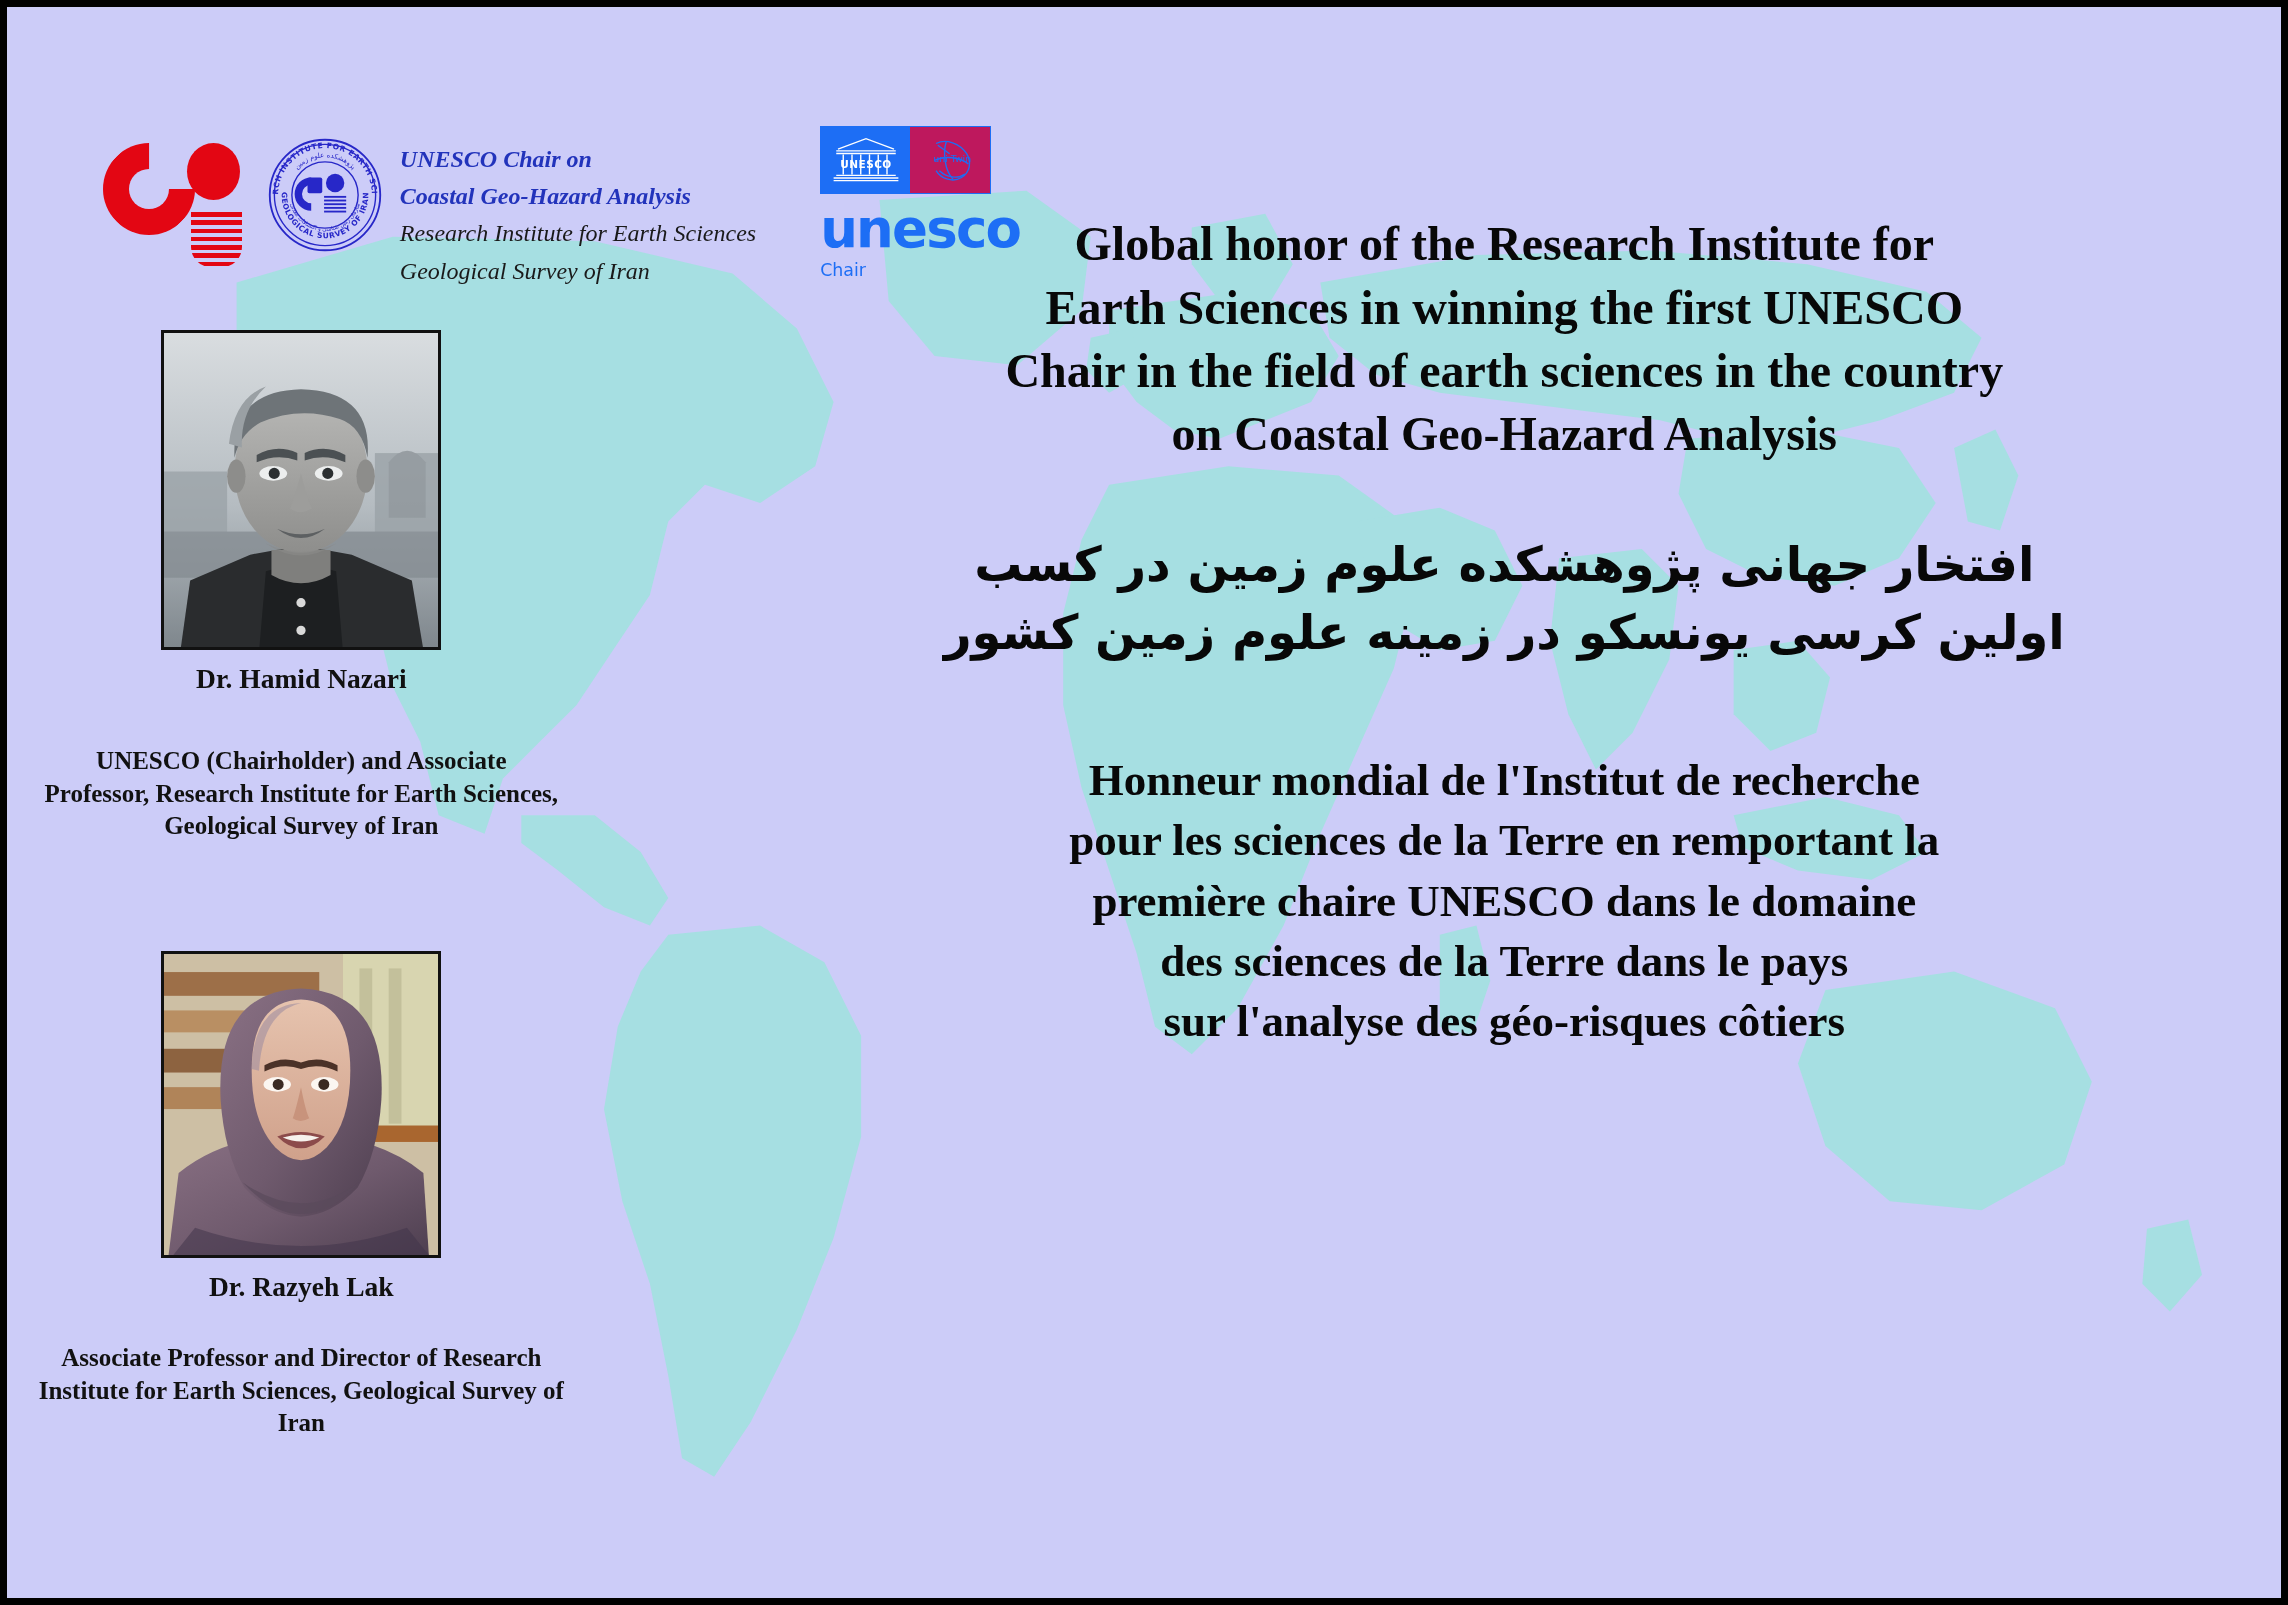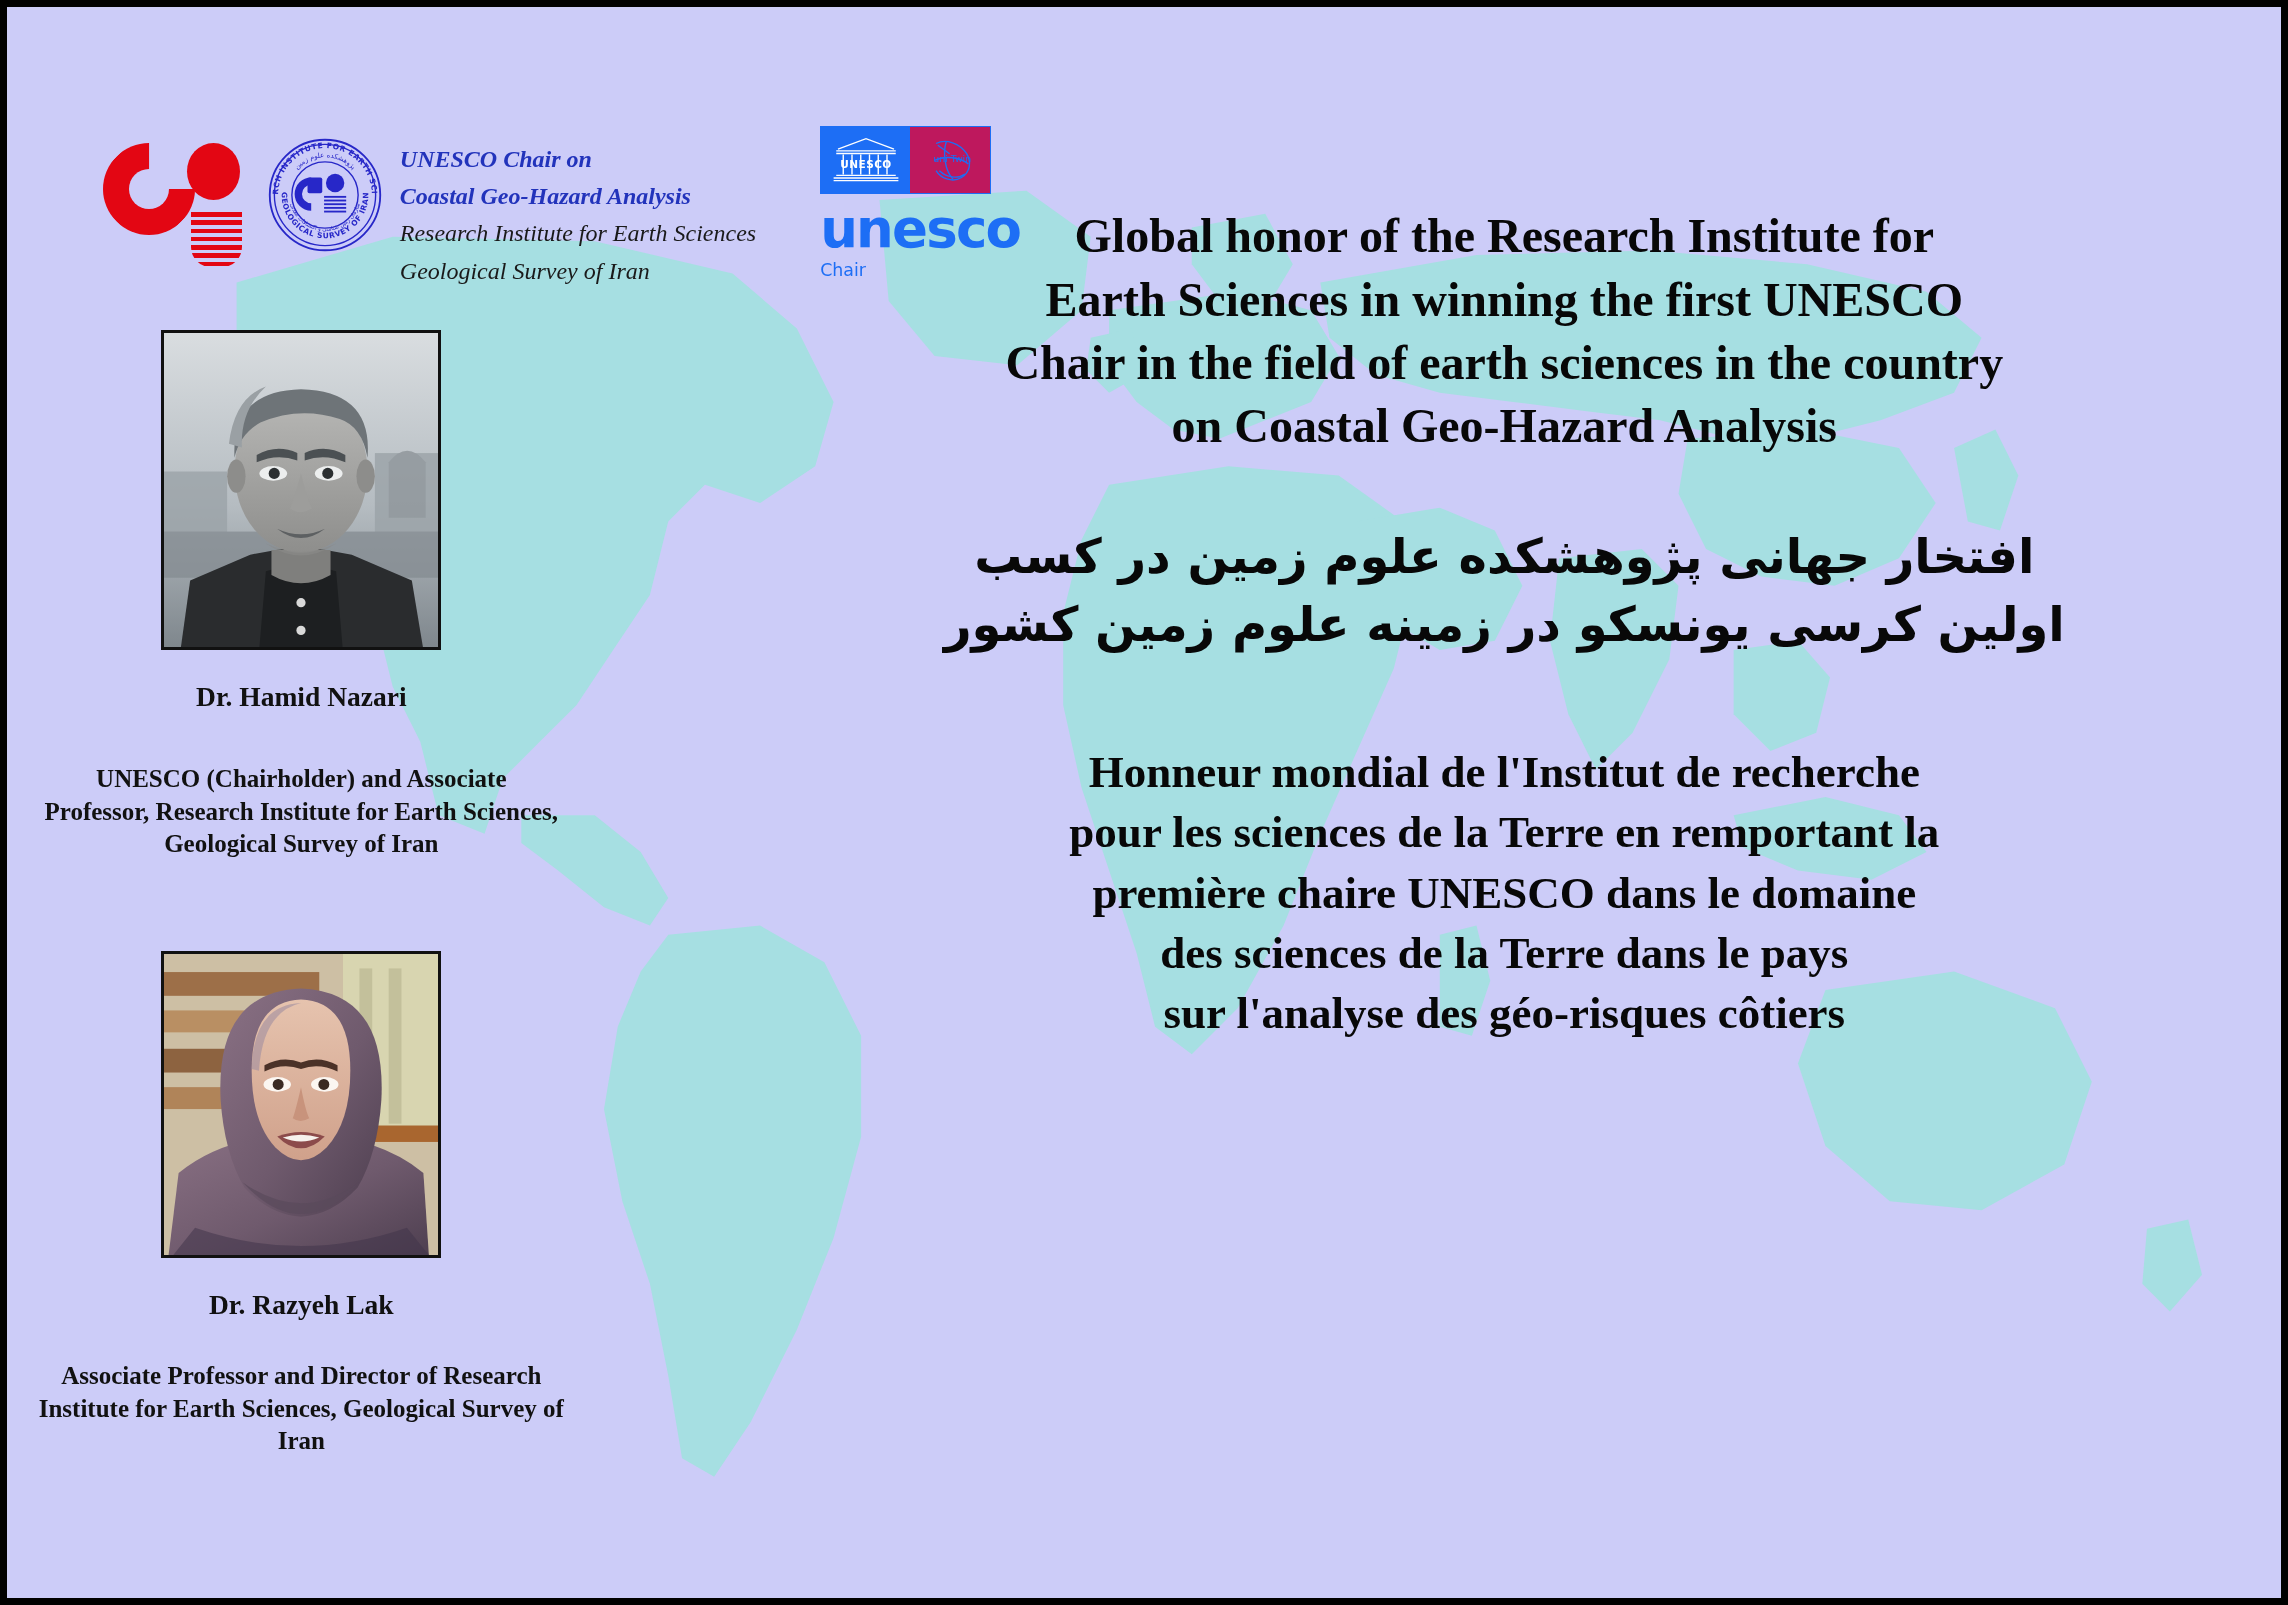--- a/index.html
+++ b/index.html
@@ -134,37 +134,37 @@
     overflow:hidden;
   }
   #photo-lak{height:307px;}
   .photo-frame svg{display:block;width:100%;height:100%;}
 
   .person-name{
     font-family:"Liberation Serif", serif;
     font-weight:bold;
     font-size:27.5px;
     color:#111;
-    margin-top:31px;
+    margin-top:13px;
   }
   .person-role{
     font-family:"Liberation Serif", serif;
     font-weight:bold;
     font-size:25px;
     line-height:1.30;
     color:#111;
     margin:50px auto 0 auto;
     width:514px;
   }
   #person-lak .person-role{width:551px;margin-top:39px;}
 
   
   .main-col{
     position:absolute;
-    left:735px;top:0;
+    left:735px;top:8px;
     width:1524px;
     text-align:center;
   }
   .title-en{
     margin-top:197px;
     font-family:"Liberation Serif", serif;
     font-weight:bold;
     font-size:48px;
     line-height:1.32;
     color:#080808;

